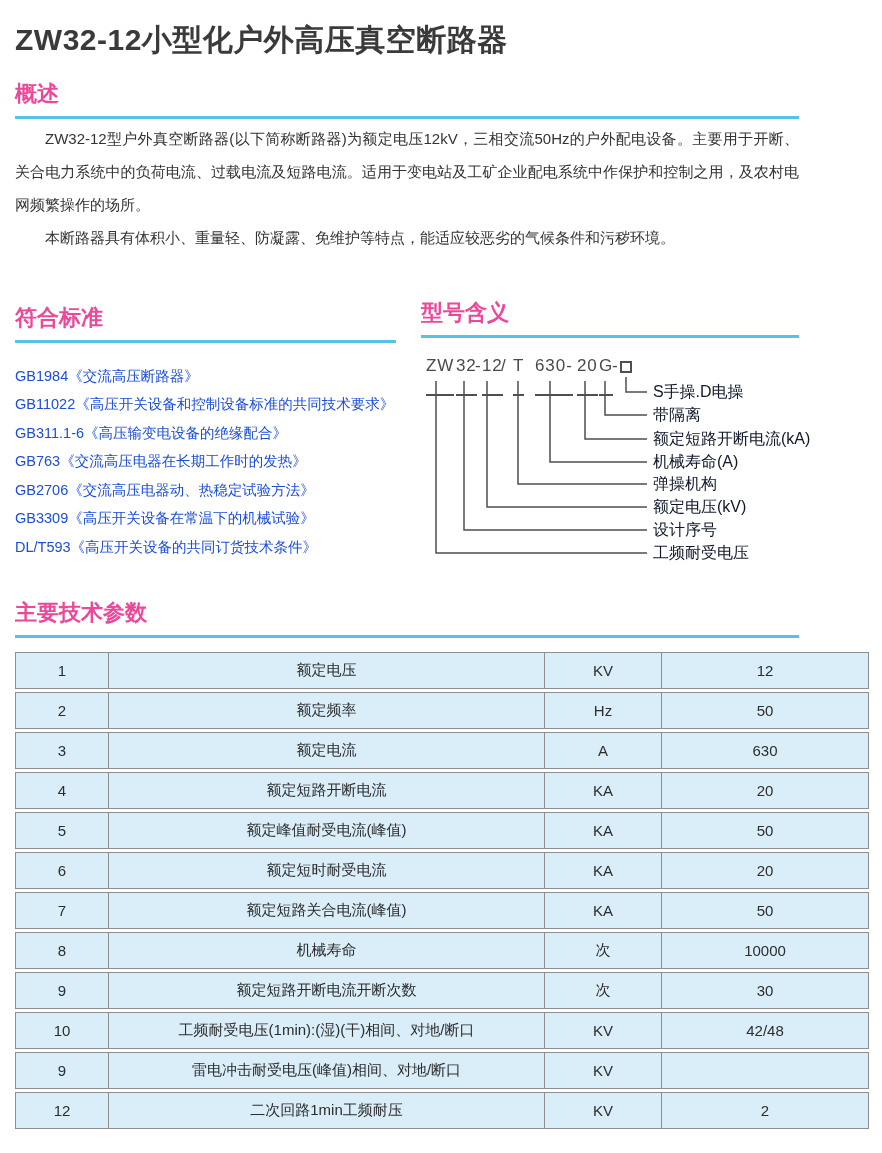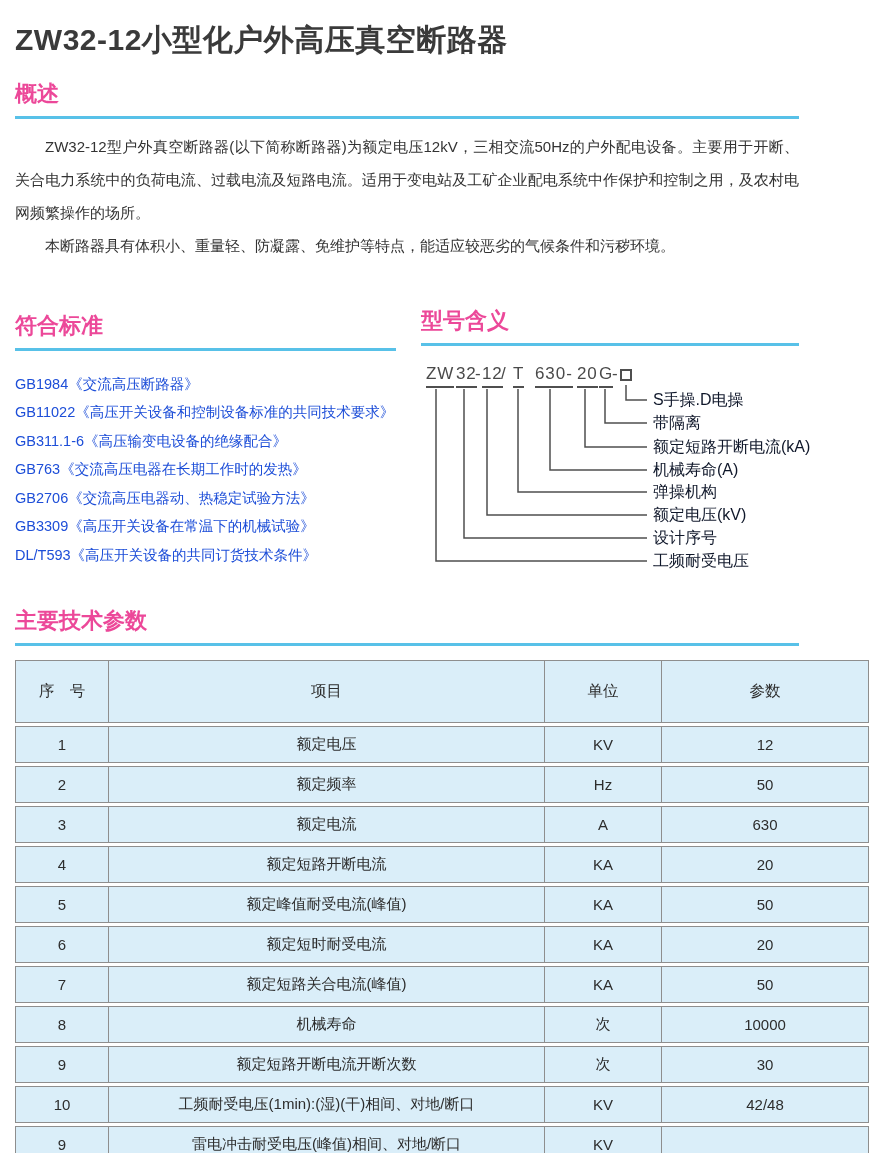--- a/index.html
+++ b/index.html
@@ -19,40 +19,40 @@
     font-size:22px; font-weight:bold; color:#ec4899; margin-bottom:7px;
   }
   .rule { height:3px; background:#58c1e8; }
 
   
   .overview { margin-bottom:0; }
   .overview .para {
     font-size:15px; line-height:33px; color:#333;
     text-indent:2em; text-align:justify;
   }
-  .overview .para.first { margin-top:11px; }
+  .overview .para.first { margin-top:3px; }
 
   
   .two-col { display:flex; margin-top:44px;align-items:center; }
   .col-left  { width:415px; }
   .col-right { width:412px; margin-left:25px; }
 
   .standards-list { list-style:none; margin-top:19px; }
   .standards-list li {
     font-size:14.5px; color:#1d4ed8; line-height:28.5px; white-space:nowrap;
   }
 
   
   .diagram { position:relative; height:214px; margin-top:14px; }
   .diagram svg { position:absolute; left:0; top:0; }
   .code-seg {
     position:absolute; top:4px; font-size:17px; color:#4a4a4a;
     letter-spacing:1px; white-space:nowrap;
   }
-  .code-seg.u { border-bottom:2px solid #4f4f4f; padding-bottom:2px; }
+  .code-seg.u { border-bottom:2px solid #4f4f4f; padding-bottom:18px; }
   .model-box {
     position:absolute; top:9px; width:12px; height:12px;
     border:2px solid #4f4f4f; background:#fff;
   }
   .model-label {
     position:absolute; left:232px; transform:translateY(-50%);
     font-size:16px; color:#0f172a; white-space:nowrap;
   }
 
   
@@ -144,26 +144,20 @@
         <div class="model-label" style="top:201px">工频耐受电压</div>
       </div>
     </section>
   </div>
 
   <section class="params">
     <h2 class="sec-heading">主要技术参数</h2>
     <div class="rule"></div>
 
     <div class="ptable">
-      <div class="trow thead">
-        <div class="tcell c0">序　号</div>
-        <div class="tcell c1">项目</div>
-        <div class="tcell c2">单位</div>
-        <div class="tcell c3">参数</div>
-      </div>
       <div>
           <div class="trow tdata">
             <div class="tcell c0">1</div>
             <div class="tcell c1">额定电压</div>
             <div class="tcell c2">KV</div>
             <div class="tcell c3">12</div>
           </div>
           <div class="trow tdata">
             <div class="tcell c0">2</div>
             <div class="tcell c1">额定频率</div>

